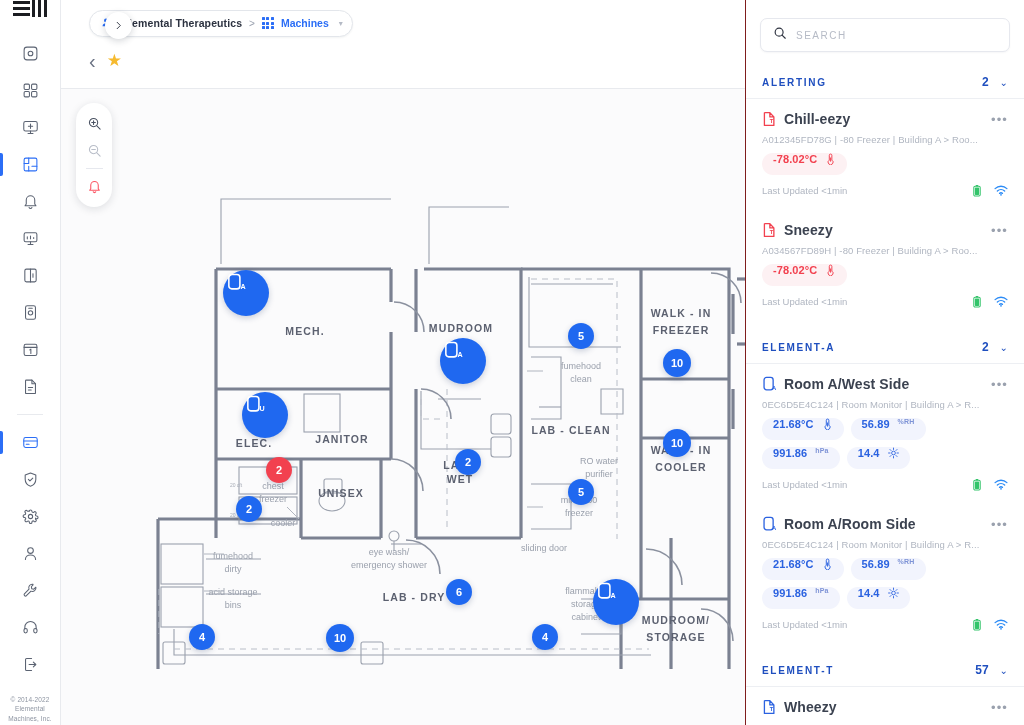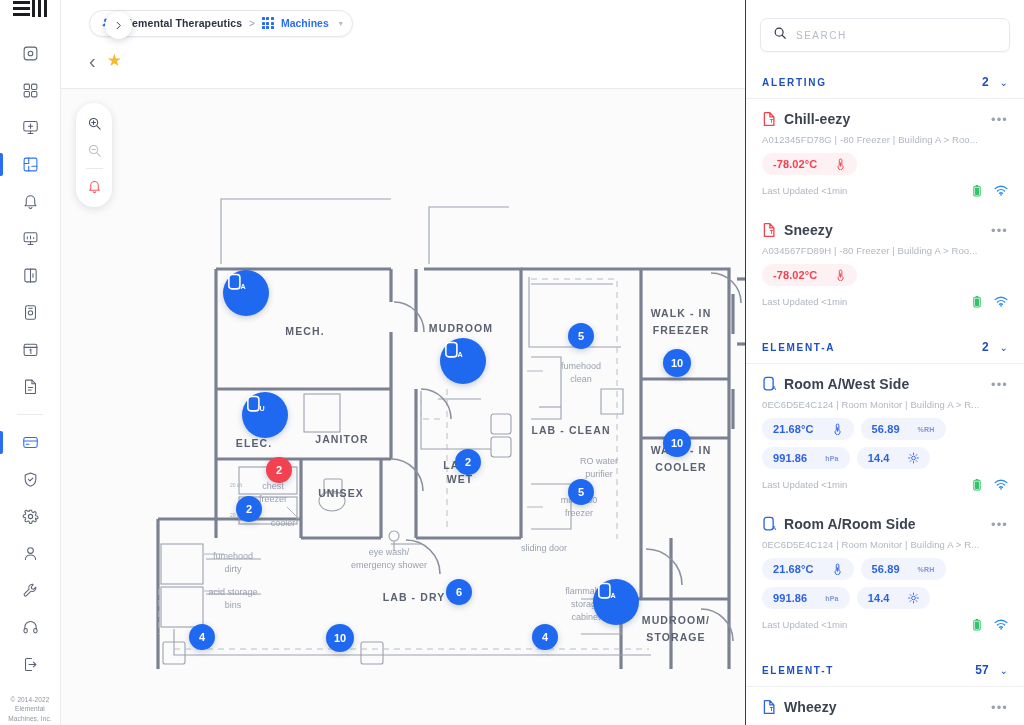--- a/index.html
+++ b/index.html
@@ -145,21 +145,21 @@
   .card-icon svg { width:15px; height:16px; display:block; }
   .card-name { font-size:14px; font-weight:700; color:#3b4250; flex:1; letter-spacing:.1px; }
   .dots { color:#9aa1ae; font-size:13px; letter-spacing:1.1px; cursor:pointer; line-height:1; }
   .card-meta {
     font-size: 9.5px; color:#b0b6c1; margin-top:7px; white-space:nowrap; overflow:hidden;
     text-overflow:ellipsis; letter-spacing:.1px;
   }
   .pills { display:flex; flex-wrap:wrap; gap:7px; margin-top:8px; }
   .pill {
     background:#f2f4fd; border-radius:12px; height:22px; padding:0 11px;
-    display:flex; align-items:center; gap:18px;
+    display:flex; gap:8px;
   }
   .pill .v { font-size:11px; font-weight:700; color:#2b62e0; letter-spacing:.1px; }
   .pill .u { font-size:7px; font-weight:700; color:#7e93d6; letter-spacing:.2px; }
   .pill.alarm { background:#fdf1f3; }
   .pill.alarm .v { color:#f2414f; }
   .pill svg { width:11px; height:12px; display:block; }
   .card-foot {
     display:flex; align-items:center; justify-content:space-between;
     margin-top:9px; padding-bottom:9px;
   }

